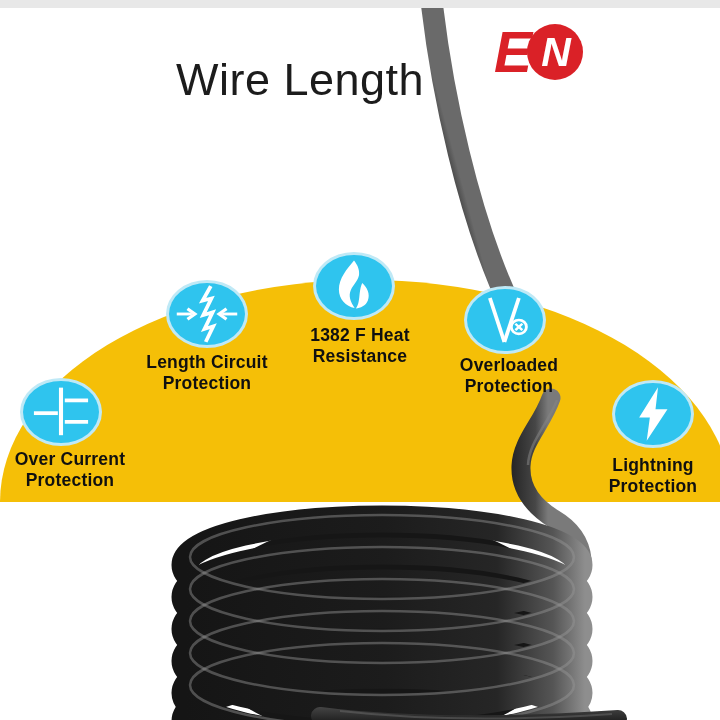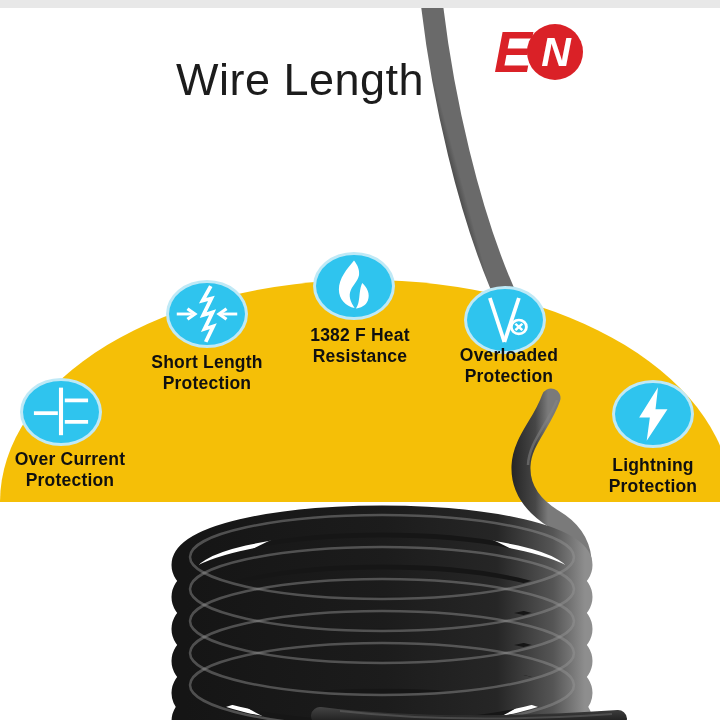--- a/index.html
+++ b/index.html
@@ -137,21 +137,21 @@
       <ellipse cx="41" cy="34" rx="41" ry="34" style="fill:var(--icon-halo)"></ellipse>
       <ellipse cx="41" cy="34" rx="38" ry="31" style="fill:var(--icon-cyan)"></ellipse>
       <g transform="translate(41,34) scale(0.63,0.58) translate(-50,-50)" stroke="#fff" fill="none">
         <polyline points="56,2 43,27 57,23 44,52 59,47 46,76 60,71 48,98" stroke-width="6"></polyline>
         <line x1="2" y1="50" x2="26" y2="50" stroke-width="5"></line>
         <polyline points="19,41 31,50 19,59" stroke-width="5"></polyline>
         <line x1="98" y1="50" x2="74" y2="50" stroke-width="5"></line>
         <polyline points="81,41 69,50 81,59" stroke-width="5"></polyline>
       </g>
     </svg>
-    <div class="flabel" style="left:117px;top:344px">Short Length
+    <div class="flabel" style="left:117px;top:344px">Length Circuit
 Protection</div>
   </div>
 
   
   <div class="feature">
     <svg class="badge" style="left:313px;top:244px" viewBox="0 0 82 68">
       <ellipse cx="41" cy="34" rx="41" ry="34" style="fill:var(--icon-halo)"></ellipse>
       <ellipse cx="41" cy="34" rx="38" ry="31" style="fill:var(--icon-cyan)"></ellipse>
       <g transform="translate(41,34) scale(0.63,0.58) translate(-50,-50)" fill="#fff">
         <path d="M50,6 C39,20 26,37 26,56 C26,73 37,85 51,88 C44,77 41,67 45,57 C49,47 56,42 58,31 C59,21 55,13 50,6 Z"></path>
@@ -168,21 +168,21 @@
       <ellipse cx="41" cy="34" rx="41" ry="34" style="fill:var(--icon-halo)"></ellipse>
       <ellipse cx="41" cy="34" rx="38" ry="31" style="fill:var(--icon-cyan)"></ellipse>
       <g transform="translate(41,34) scale(0.63,0.58) translate(-50,-50)" stroke="#fff" fill="none">
         <line x1="26" y1="12" x2="49" y2="88" stroke-width="6"></line>
         <line x1="72" y1="12" x2="49" y2="88" stroke-width="6"></line>
         <circle cx="72" cy="62" r="12" stroke-width="4.5"></circle>
         <line x1="66.5" y1="56.5" x2="77.5" y2="67.5" stroke-width="4"></line>
         <line x1="77.5" y1="56.5" x2="66.5" y2="67.5" stroke-width="4"></line>
       </g>
     </svg>
-    <div class="flabel" style="left:419px;top:337px">Overloaded
+    <div class="flabel" style="left:419px;top:347px">Overloaded
 Protection</div>
   </div>
 
   
   <div class="feature">
     <svg class="badge" style="left:612px;top:372px" viewBox="0 0 82 68">
       <ellipse cx="41" cy="34" rx="41" ry="34" style="fill:var(--icon-halo)"></ellipse>
       <ellipse cx="41" cy="34" rx="38" ry="31" style="fill:var(--icon-cyan)"></ellipse>
       <g transform="translate(41,34) scale(0.63,0.58) translate(-50,-50)" fill="#fff">
         <polygon points="58,4 28,56 45,56 40,96 73,42 54,42"></polygon>

